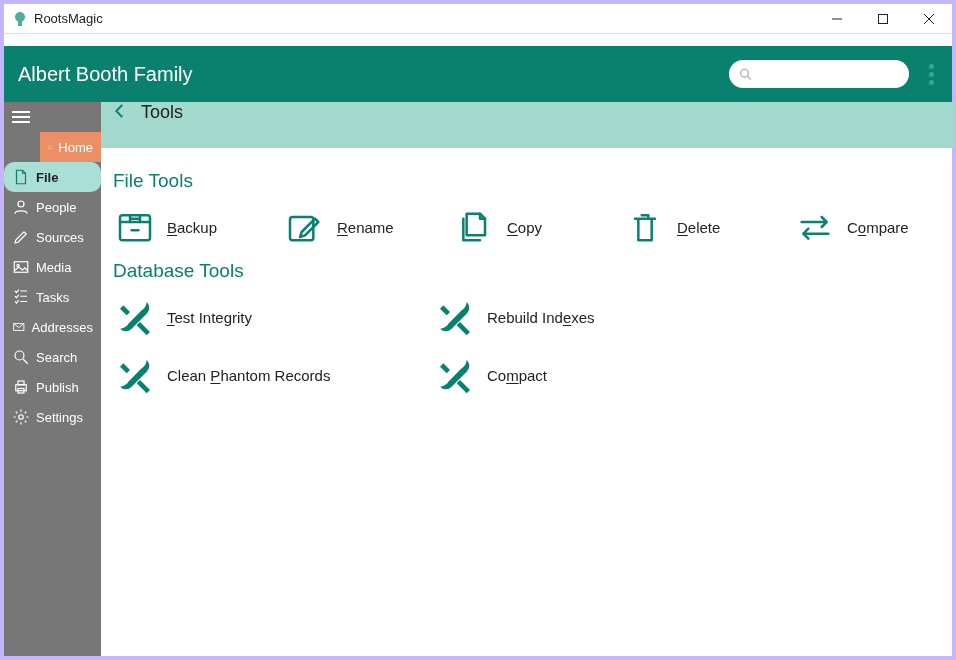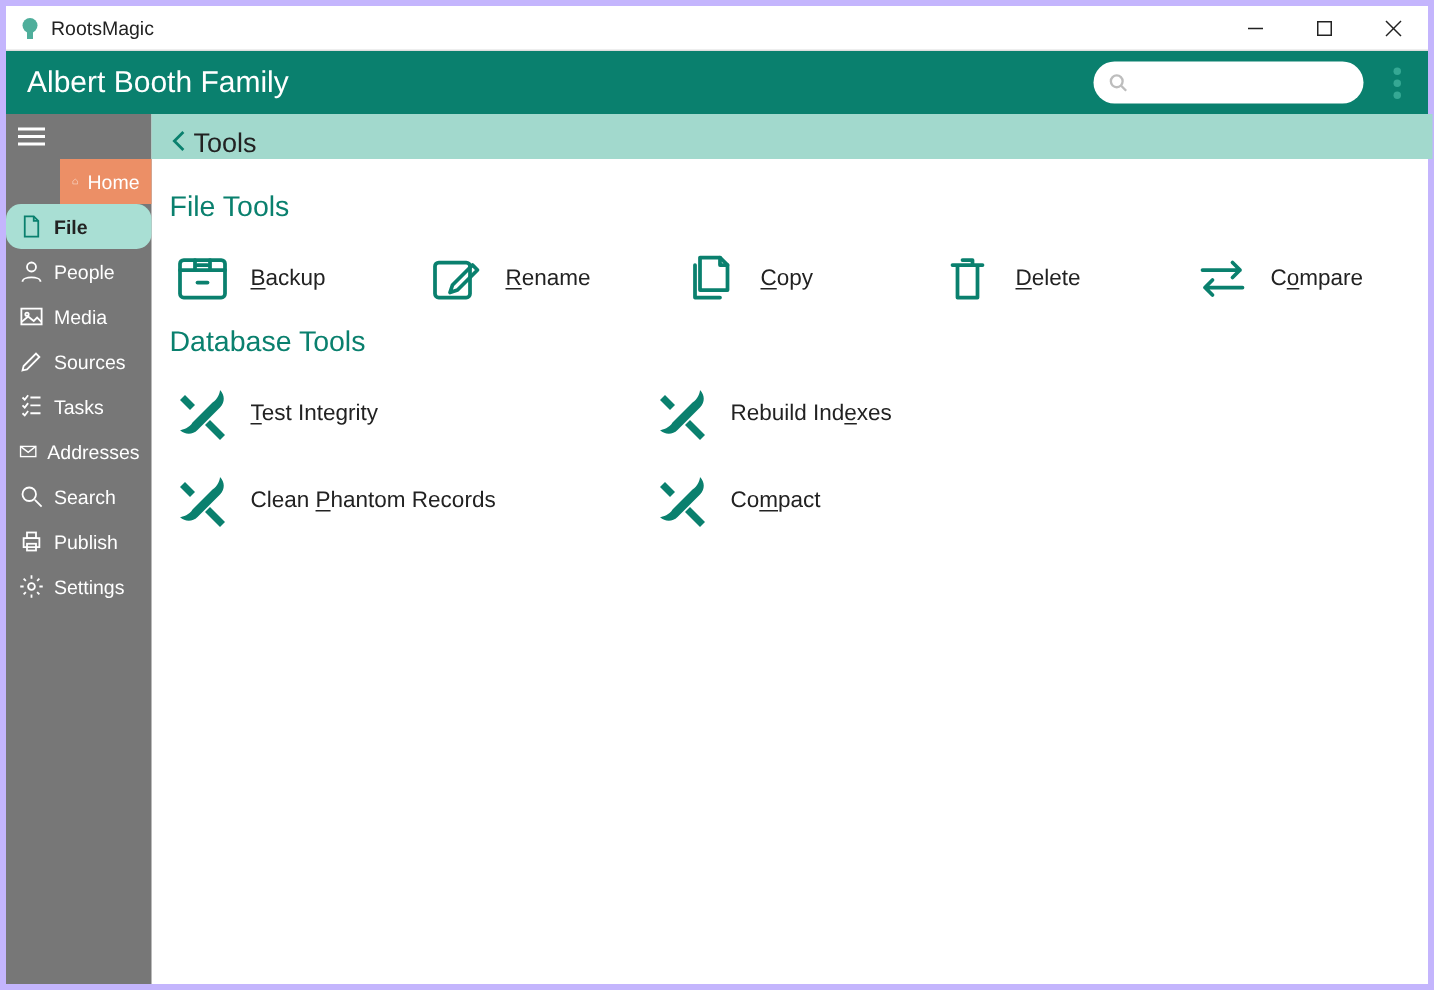--- a/index.html
+++ b/index.html
@@ -3,40 +3,40 @@
 <meta charset="utf-8">
 <style>
   * { box-sizing: border-box; margin: 0; padding: 0; }
   body { font-family: "Segoe UI", Arial, sans-serif; font-size: 14px; color: #222; }
   .window { width: 956px; height: 660px; border: 4px solid #c4b5fd; background: #fff; display: flex; flex-direction: column; }
   .titlebar { height: 30px; background: #fff; display: flex; align-items: center; padding: 0 0 0 8px; border-bottom: 1px solid #ddd; }
   .titlebar .app-icon { width: 16px; height: 16px; margin-right: 6px; }
   .titlebar .app-title { flex: 1; font-size: 13px; }
   .titlebar .wc { width: 46px; height: 30px; display: flex; align-items: center; justify-content: center; }
   .titlebar .wc svg { stroke: #222; stroke-width: 1; fill: none; }
-  .header { height: 42px; background: #0a806e; display: flex; align-items: center; padding: 0 14px; color: #fff; }
+  .header { height: 56px; background: #0a806e; display: flex; align-items: center; padding: 0 14px; color: #fff; margin-top: 12px; }
   .header .family { font-size: 20px; font-weight: 400; flex: 1; }
   .search-wrap { width: 180px; height: 28px; background: #fff; border-radius: 14px; display: flex; align-items: center; padding: 0 10px; }
   .search-wrap svg { stroke: #bdbdbd; stroke-width: 2; fill: none; }
   .search-wrap input { border: none; outline: none; width: 100%; margin-left: 4px; font-size: 13px; }
   .kebab { margin-left: 16px; display: flex; flex-direction: column; gap: 3px; padding: 4px; }
   .kebab .dot { width: 5px; height: 5px; border-radius: 50%; background: #35a894; }
   .body { flex: 1; display: flex; min-height: 0; }
   .sidebar { width: 97px; background: #777; color: #fff; display: flex; flex-direction: column; }
   .hamb { height: 30px; display: flex; align-items: center; padding: 0 8px; }
   .hamb .lines { display: flex; flex-direction: column; gap: 3px; }
   .hamb .lines span { width: 18px; height: 2px; background: #fff; display: block; }
   .navitem { height: 30px; display: flex; align-items: center; padding: 0 8px; gap: 6px; font-size: 13px; cursor: pointer; }
   .navitem.home { background: #ec8f66; margin-left: 36px; }
   .navitem.file { background: #a9dfd4; color: #222; font-weight: 600; border-radius: 10px; }
   .navitem svg { width: 18px; height: 18px; }
   .navitem.home svg, .navitem:not(.file) svg { stroke: #fff; fill: none; stroke-width: 1.6; }
   .navitem.file svg { stroke: #0a806e; fill: none; stroke-width: 1.6; }
   .main { flex: 1; display: flex; flex-direction: column; }
-  .crumb { height: 30px; background: #a2d9cd; display: flex; align-items: flex-end; padding: 0 10px; gap: 0; }
+  .crumb { height: 46px; background: #a2d9cd; display: flex; align-items: flex-start; padding: 0 10px; gap: 12px; }
   .crumb svg { stroke: #0a806e; stroke-width: 2.5; fill: none; }
   .crumb .title { font-size: 18px; color: #222; }
   .content { padding: 16px 12px; }
   .section-title { color: #0a806e; font-size: 19px; margin-bottom: 10px; margin-top: 6px; }
   .tool-row { display: flex; flex-wrap: nowrap; gap: 20px; margin-bottom: 8px; }
   .tool { display: flex; align-items: center; gap: 10px; height: 50px; cursor: pointer; }
   .file-tools .tool { width: 150px; }
   .db-tools .tool { width: 300px; }
   .tool-icon { width: 44px; height: 44px; display: flex; align-items: center; justify-content: center; flex-shrink: 0; }
   .tool-icon svg { width: 40px; height: 40px; }
@@ -119,31 +119,31 @@
       </div>
       <div class="navitem">
         <svg viewBox="0 0 24 24">
             <circle cx="12" cy="8" r="4"></circle>
             <path d="M4 21 C4 16 20 16 20 21"></path>
           </svg>
         <span>People</span>
       </div>
       <div class="navitem">
         <svg viewBox="0 0 24 24">
+            <path d="M4 20 L8 19 L19 8 L16 5 L5 16 Z"></path>
+          </svg>
+        <span>Sources</span>
+      </div>
+      <div class="navitem">
+        <svg viewBox="0 0 24 24">
             <rect x="3" y="5" width="18" height="14"></rect>
             <circle cx="8" cy="10" r="1.5"></circle>
             <path d="M3 17 L9 12 L14 16 L17 13 L21 17"></path>
           </svg>
         <span>Media</span>
-      </div>
-      <div class="navitem">
-        <svg viewBox="0 0 24 24">
-            <path d="M4 20 L8 19 L19 8 L16 5 L5 16 Z"></path>
-          </svg>
-        <span>Sources</span>
       </div>
       <div class="navitem">
         <svg viewBox="0 0 24 24">
             <path d="M4 6 L6 8 L9 4 M11 6 H20 M4 13 L6 15 L9 11 M11 13 H20 M4 20 L6 22 L9 18 M11 20 H20" transform="translate(0,-2)"></path>
           </svg>
         <span>Tasks</span>
       </div>
       <div class="navitem">
         <svg viewBox="0 0 24 24">
             <rect x="3" y="6" width="18" height="12"></rect>

